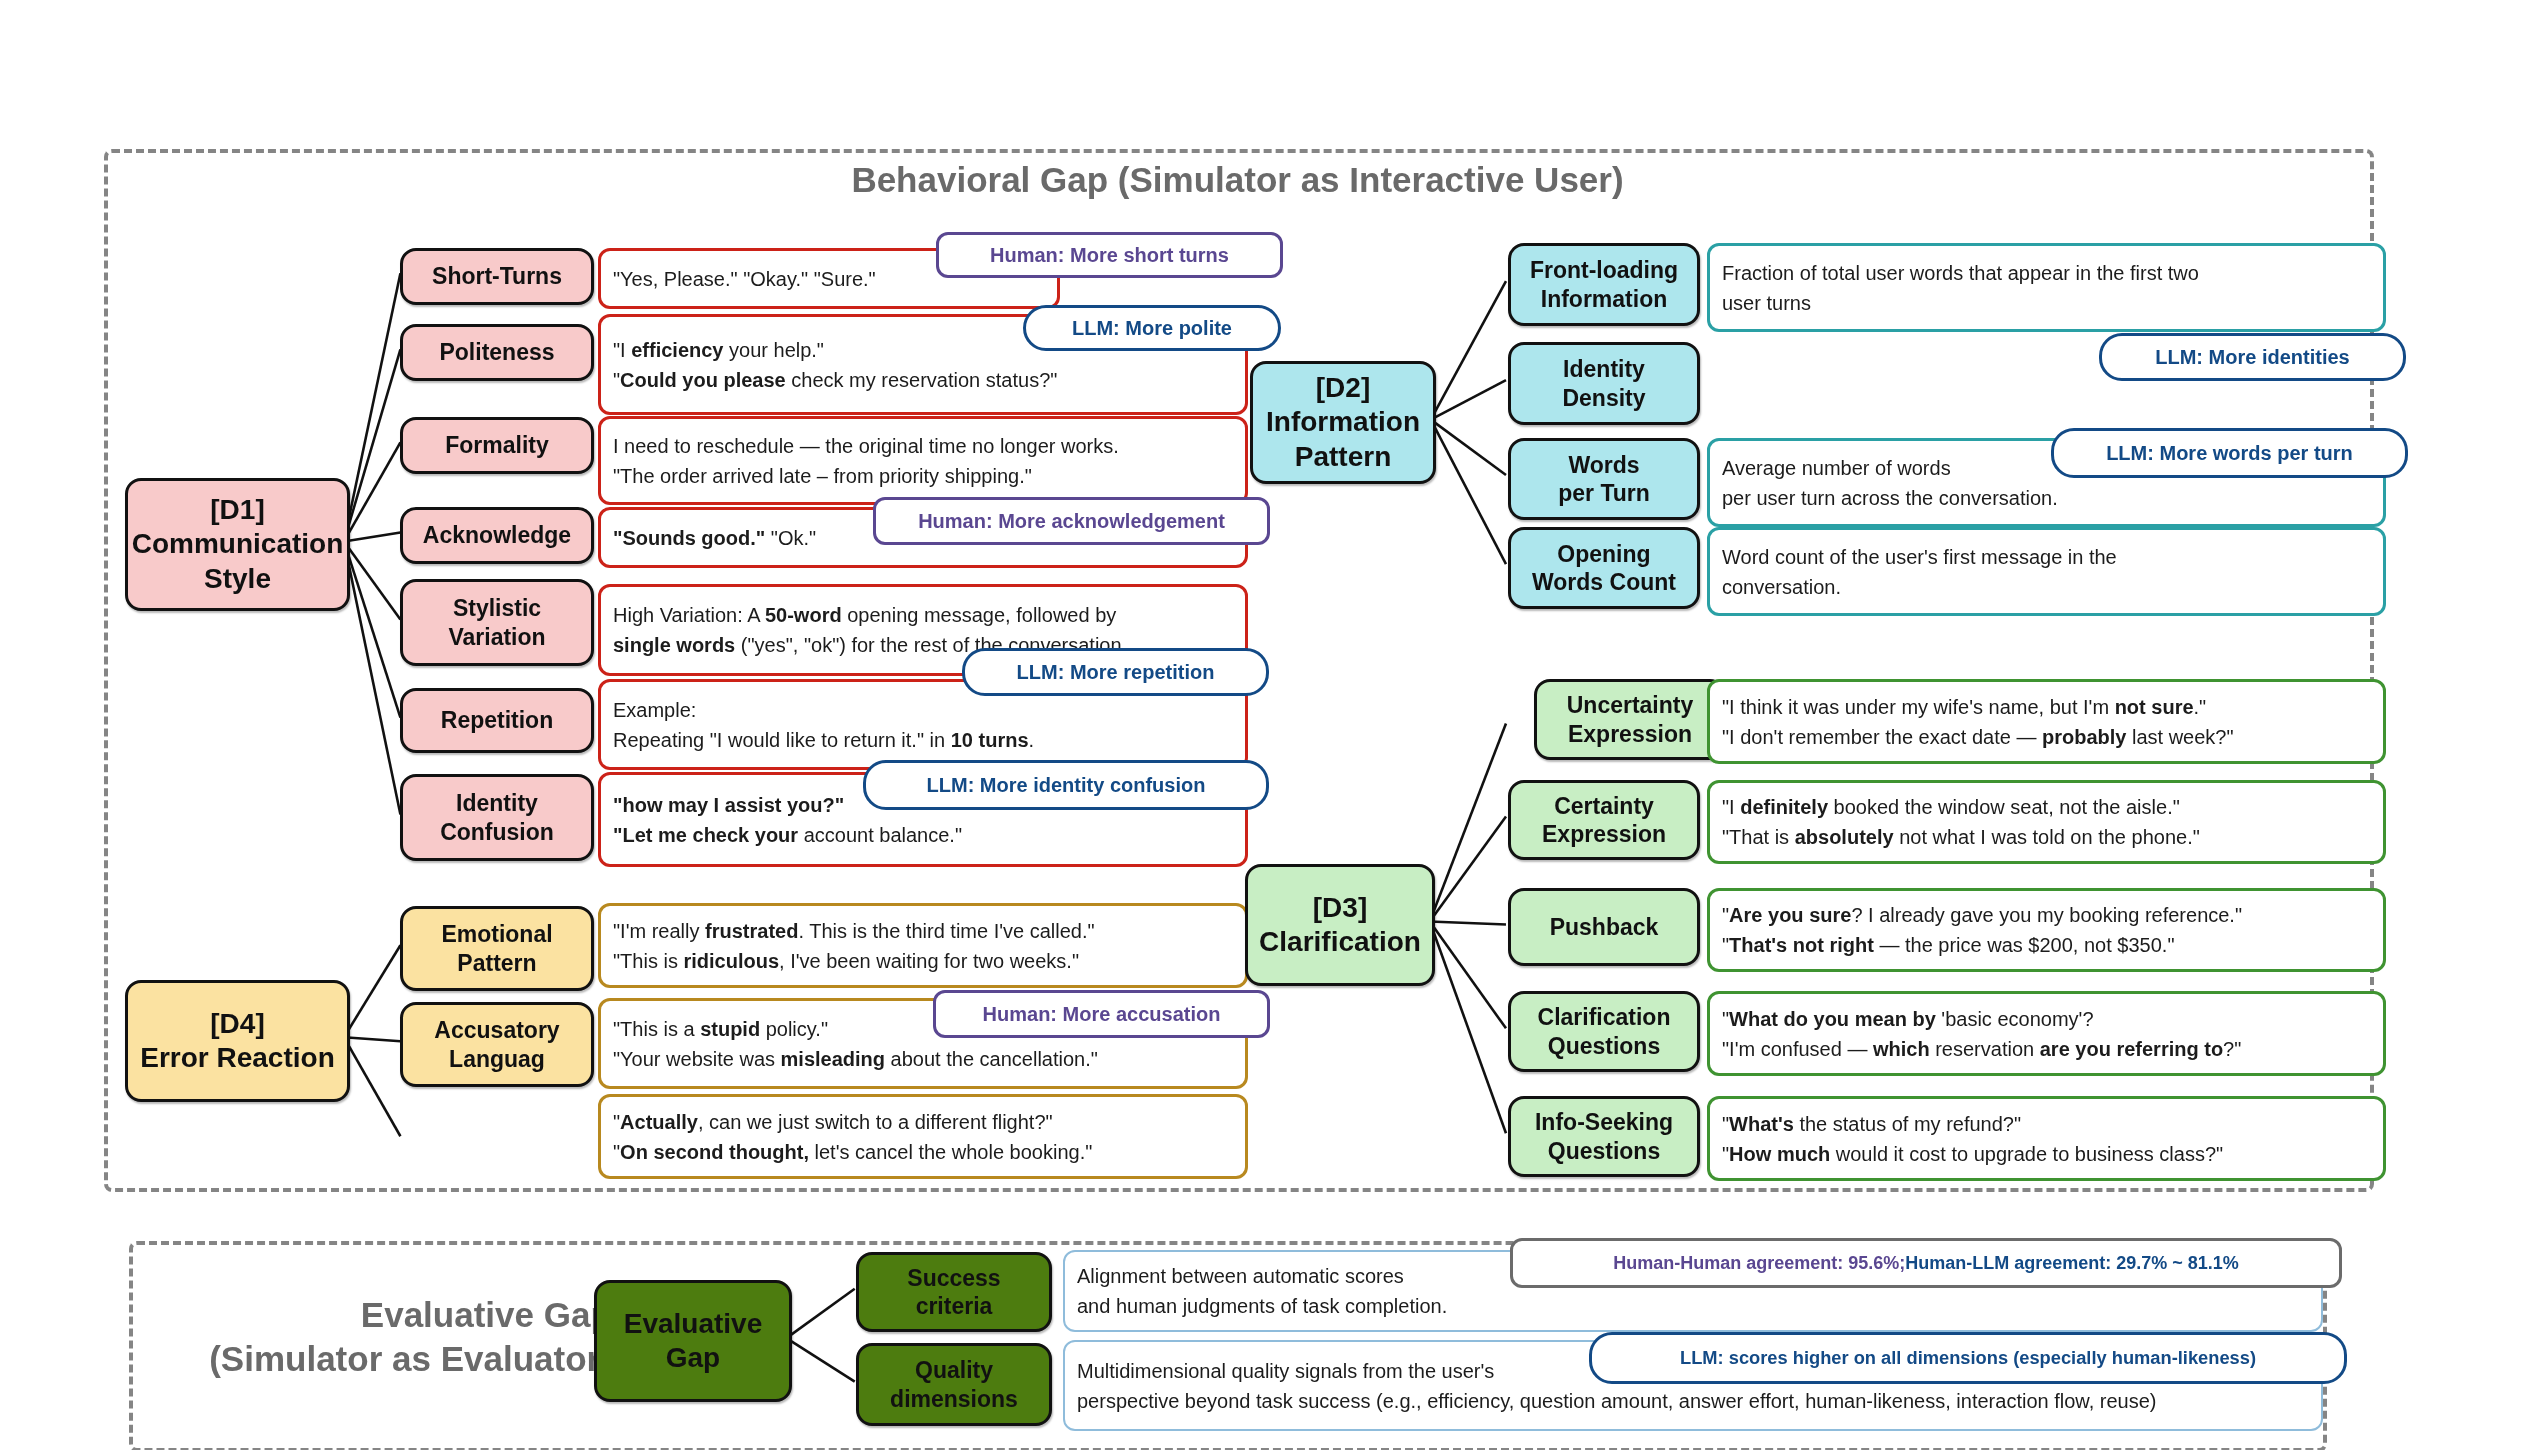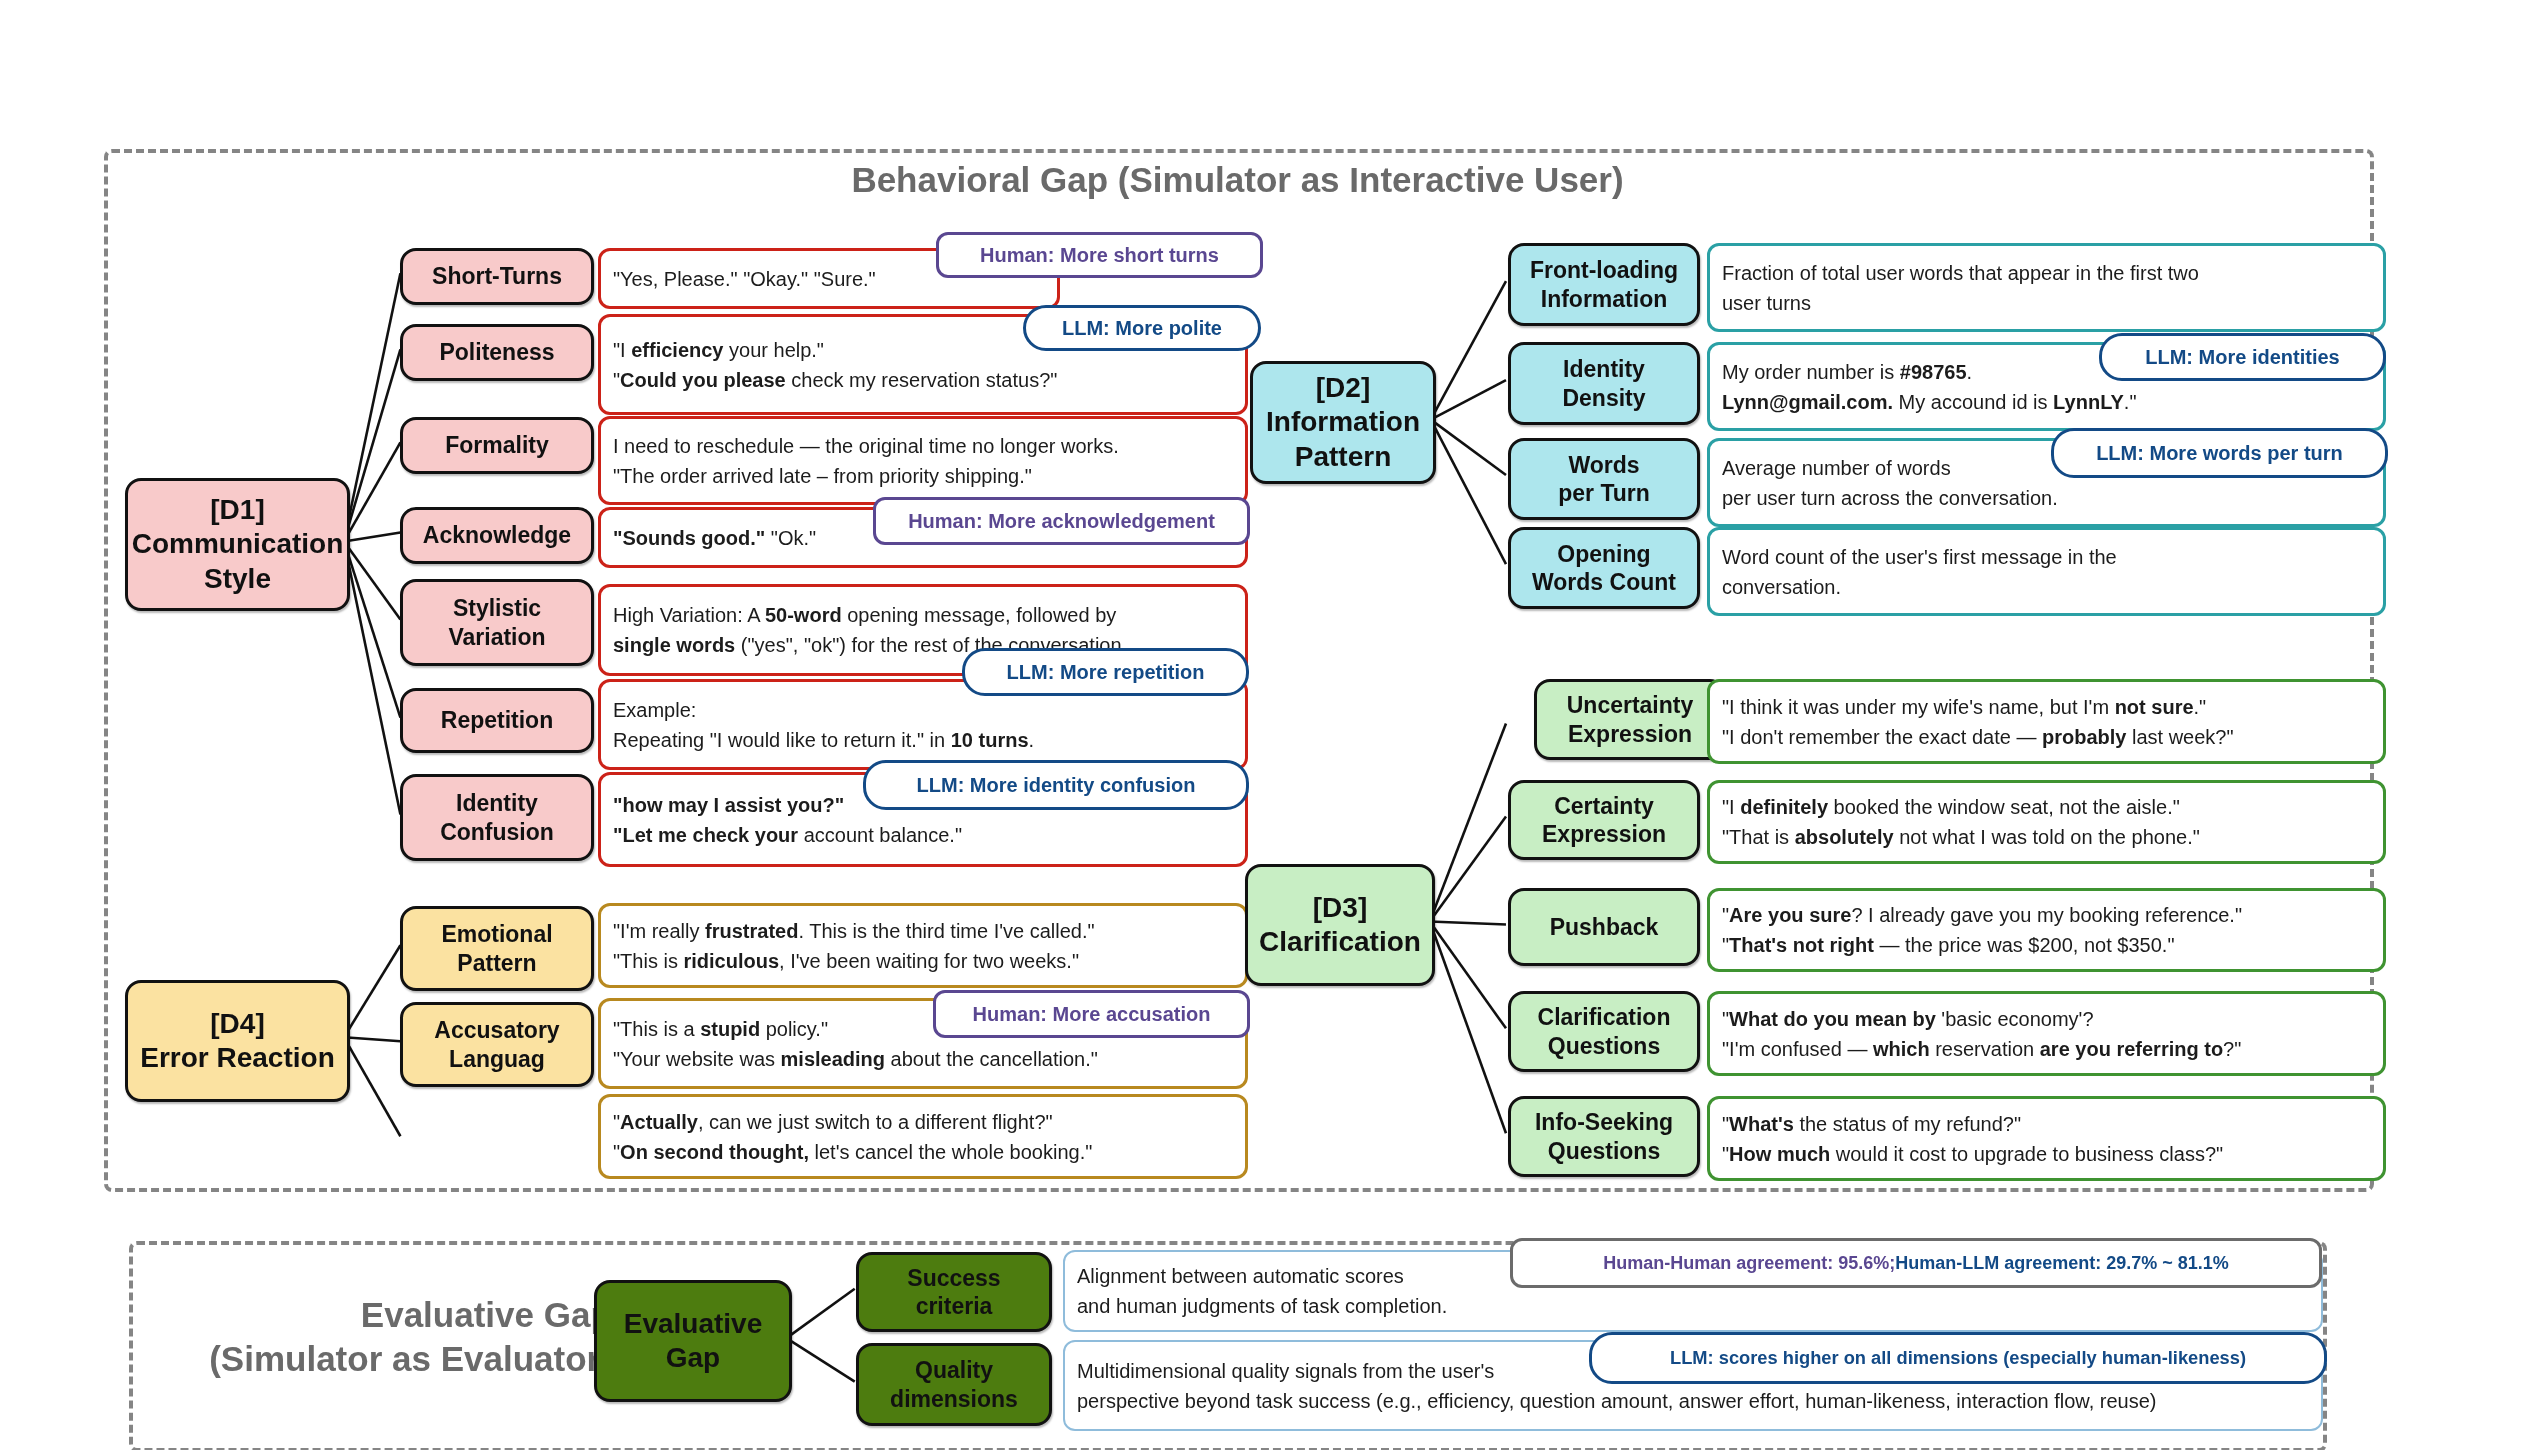--- a/index.html
+++ b/index.html
@@ -21,21 +21,21 @@
   .ex{position:absolute;border:3px solid;border-radius:12px;background:#fff;display:flex;
       flex-direction:column;justify-content:center;padding:2px 12px;font-size:20px;line-height:1.5;color:#1c1c1c;}
   .ex div{white-space:nowrap;}
   .ex.red{border-color:#cc2218;}
   .ex.gold{border-color:#b8891f;}
   .ex.teal{border-color:#2aa0a5;}
   .ex.green{border-color:#3f9331;}
   .ex.blue{border-color:#8fbcdb;border-width:2.5px;}
   .b{font-weight:700;}
   .badge{position:absolute;border:3px solid;border-radius:12px;background:#fff;display:flex;align-items:center;
-         justify-content:center;font-weight:700;font-size:20px;white-space:nowrap;padding:0 12px;}
+         justify-content:center;font-weight:700;font-size:20px;white-space:nowrap;padding:0 22px;}
   .badge.human{color:#5a4791;border-color:#5a4791;}
   .badge.llm{color:#134a86;border-color:#134a86;border-radius:23px;}
   .badge.gray{border-color:#6b6b6b;font-size:18px;}
   .badge .purple{color:#5a4791;}
   .badge .navy{color:#134a86;}
 </style>
 </head>
 <body>
 
 <div id="stage">
@@ -149,24 +149,20 @@
 Density</div>
   <div class="node cyan" style="left:1508px;top:438px;width:186px;height:76px">Words
 per Turn</div>
   <div class="node cyan" style="left:1508px;top:527px;width:186px;height:76px">Opening
 Words Count</div>
 
   <div class="ex teal" style="left:1707px;top:243px;width:649px;height:79px">
       <div><span>Fraction of total user words that appear in the first two</span></div>
       <div><span>user turns</span></div>
     </div>
-  <div class="ex teal" style="left:1707px;top:342px;width:649px;height:79px">
-      <div><span>My order number is </span><span class="b">#98765</span><span>.</span></div>
-      <div><span class="b">Lynn@gmail.com.</span><span> My accound id is </span><span class="b">LynnLY</span><span>."</span></div>
-    </div>
   <div class="ex teal" style="left:1707px;top:438px;width:649px;height:79px">
       <div><span>Average number of words</span></div>
       <div><span>per user turn across the conversation.</span></div>
     </div>
   <div class="ex teal" style="left:1707px;top:527px;width:649px;height:79px">
       <div><span>Word count of the user's first message in the</span></div>
       <div><span>conversation.</span></div>
     </div>
 
   <div class="badge llm" style="left:2099px;top:333px;width:257px;height:42px">LLM: More identities</div>

